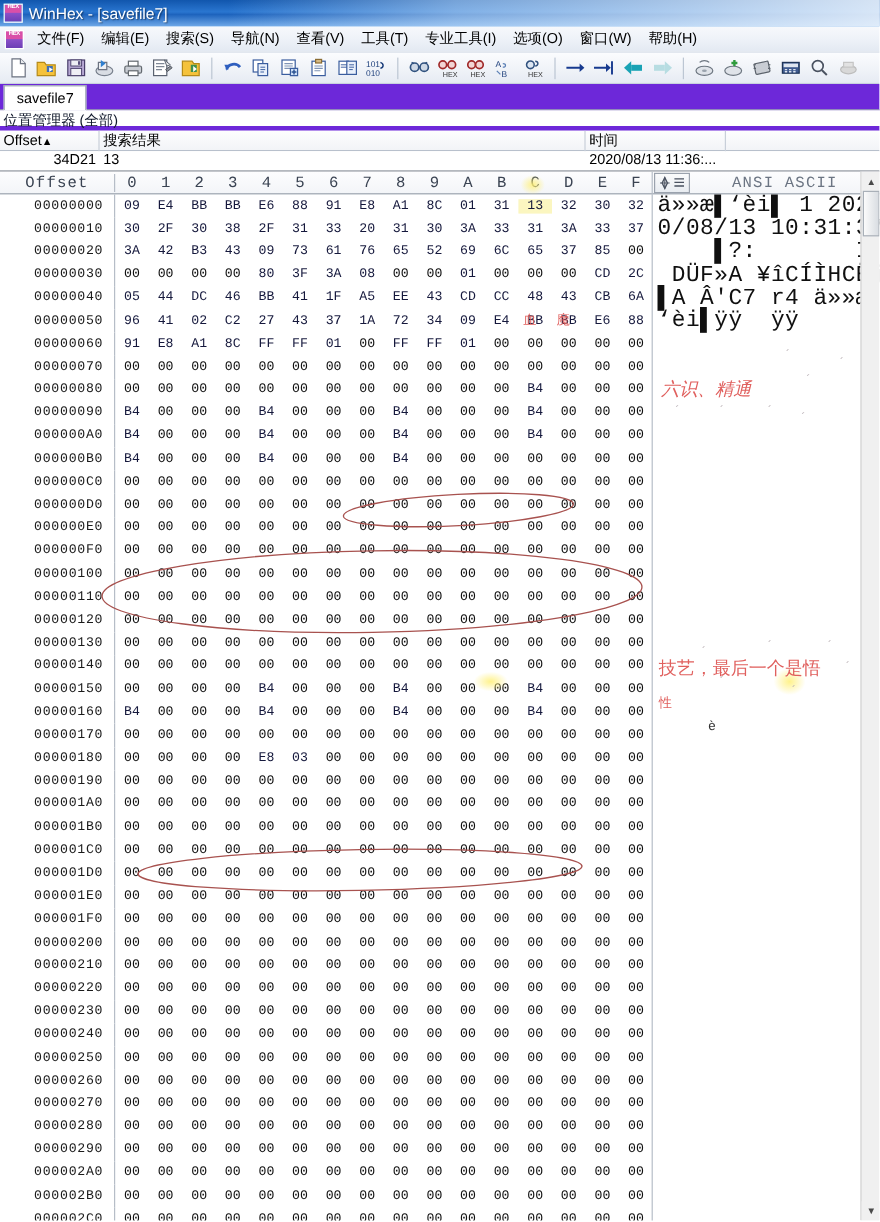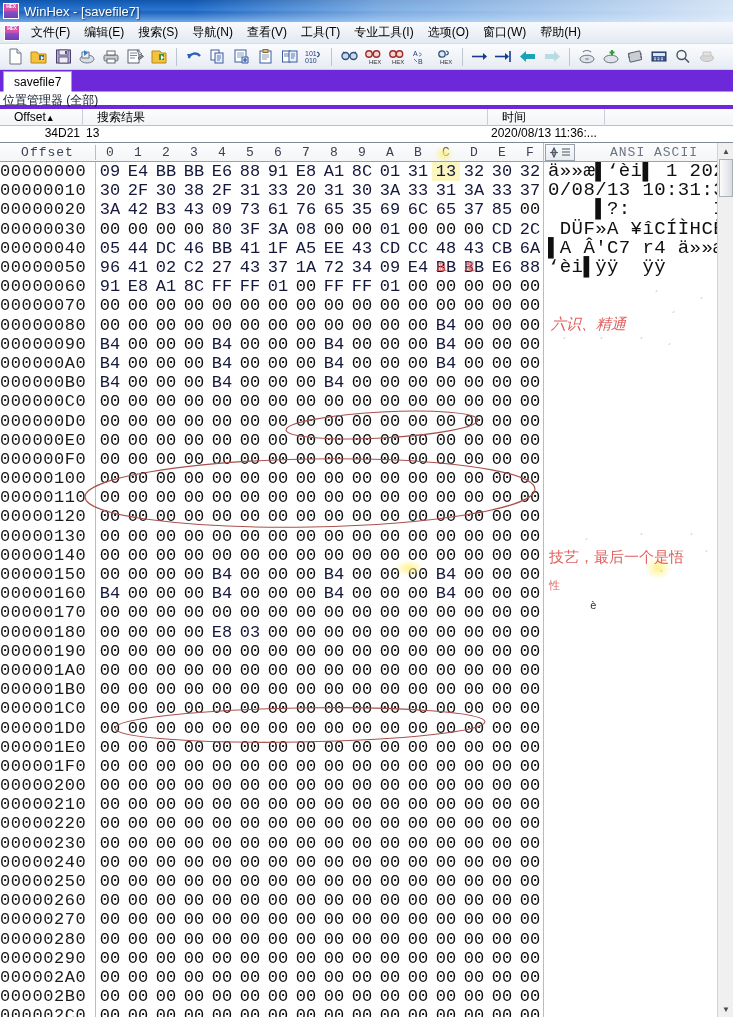--- a/index.html
+++ b/index.html
@@ -117,21 +117,21 @@
   #searchgrid { background: #ffffff; }
   #searchgrid .sg-head {
     display: flex; height: 17px; align-items: center;
     background: linear-gradient(to bottom, #fdfdfe 0%, #f2f4f7 100%);
     border-bottom: 1px solid #b8c0cc;
     font-size: 12px; color: #000;
   }
   #searchgrid .sg-head > div {
     border-right: 1px solid #c8cfd9;
     height: 17px; line-height: 16px;
-    padding-left: 14px; overflow: hidden; white-space: nowrap;
+    padding-left: 3px; overflow: hidden; white-space: nowrap;
   }
   #searchgrid .col-offset { width: 83px; flex: 0 0 83px; }
   #searchgrid .col-result { width: 405px; flex: 0 0 405px; }
   #searchgrid .col-time   { width: 117px; flex: 0 0 117px; }
   #searchgrid .col-tail   { flex: 1 1 auto; border-right: none !important; }
   #searchgrid .sg-row {
     display: flex; height: 16px; align-items: center;
     font-size: 12px; color: #000; background: #fff;
   }
   #searchgrid .sg-row > div {
@@ -186,21 +186,21 @@
   }
 
   #hexbody { display: flex; height: 856px; }
   #hexrows {
     width: 543px; flex: 0 0 543px;
     position: relative;
   }
   .hex-row {
     display: flex; height: 19.2px; align-items: center;
     font-family: "Liberation Mono", monospace;
-    font-size: 17px;
+    font-size: 11px;
   }
   .hr-offset {
     width: 95px; flex: 0 0 95px;
     text-align: right; padding-right: 9px;
     color: #1a1a1a; letter-spacing: 0.6px;
   }
   .hr-bytes {
     width: 448px; flex: 0 0 448px; display: flex;
     border-left: 1px solid #b6bdc7; height: 19.2px; align-items: center;
   }
@@ -612,21 +612,21 @@
           <div class="hr-bytes">
             <div class="by">3A</div>
             <div class="by">42</div>
             <div class="by">B3</div>
             <div class="by">43</div>
             <div class="by">09</div>
             <div class="by">73</div>
             <div class="by">61</div>
             <div class="by">76</div>
             <div class="by">65</div>
-            <div class="by">35</div>
+            <div class="by">52</div>
             <div class="by">69</div>
             <div class="by">6C</div>
             <div class="by">65</div>
             <div class="by">37</div>
             <div class="by">85</div>
             <div class="by zero">00</div>
           </div>
         </div>
         <div class="hex-row">
           <div class="hr-offset">00000030</div>

